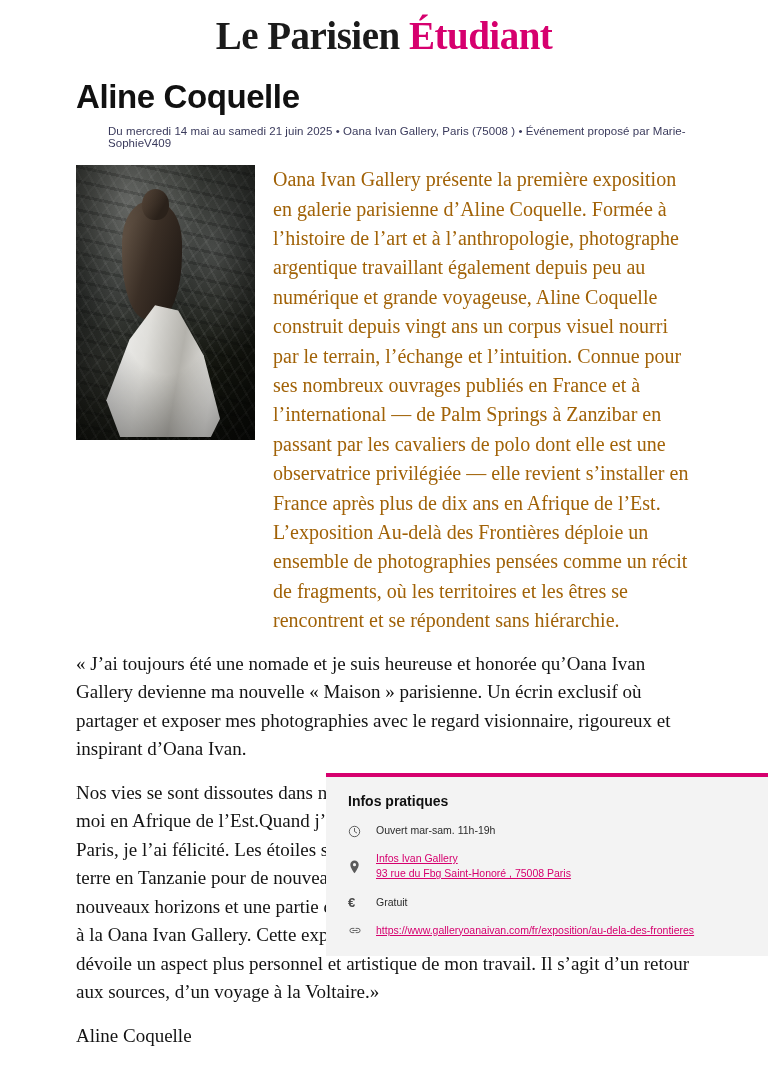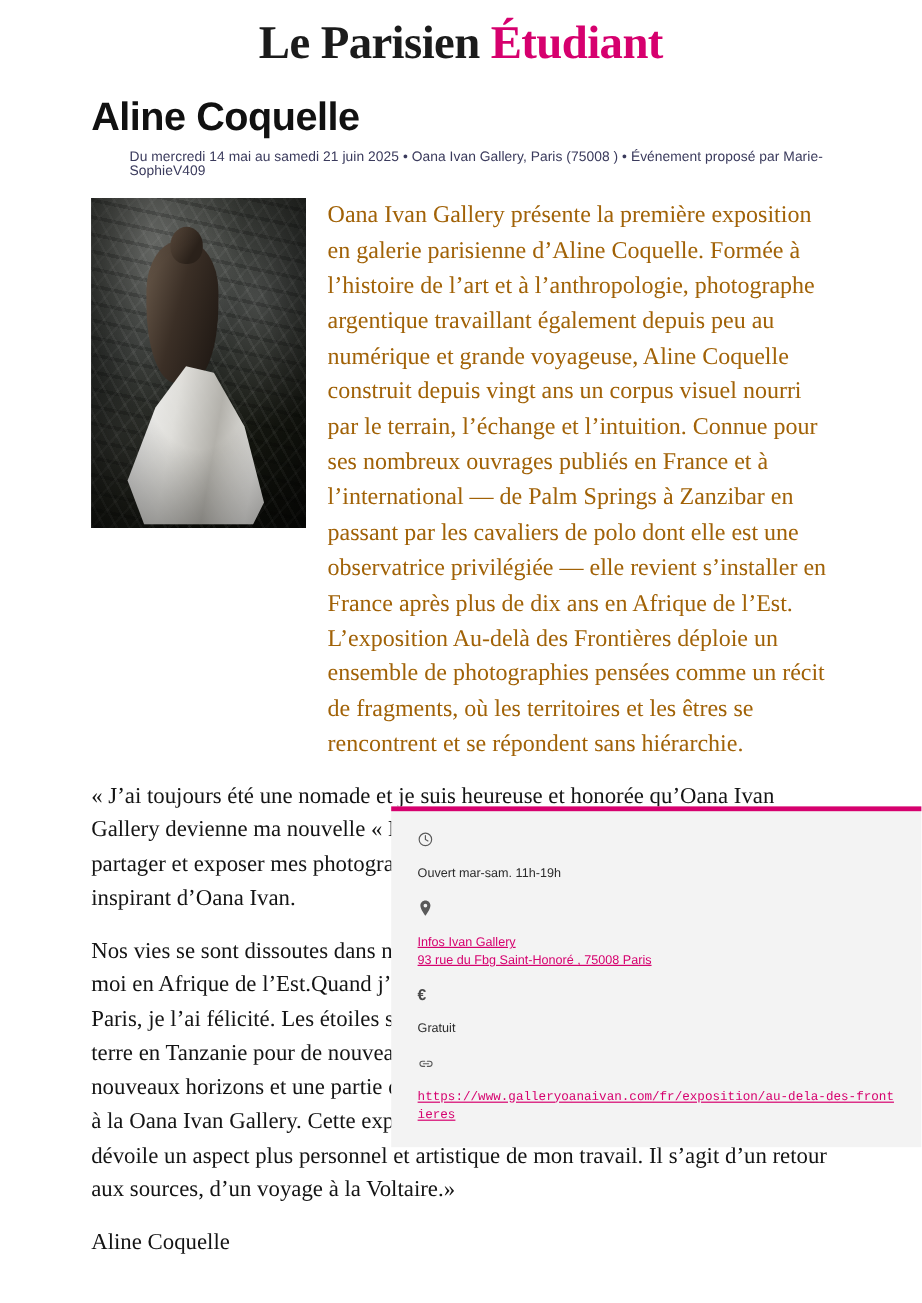--- a/index.html
+++ b/index.html
@@ -167,27 +167,26 @@
     font-family: "Liberation Sans", sans-serif;
   }
   .infos h2 {
     font-size: 14px;
     font-weight: bold;
     margin: 0 0 14px 0;
     color: #111111;
   }
   .info-row {
     display: flex;
-    align-items: flex-start;
+    align-items: center;
     margin-bottom: 13px;
     font-size: 10.5px;
     color: #2b2b2b;
-    flex-direction: column;
-  }
-  .info-row:last-child { margin-bottom: 0; font-family: Liberation Mono, monospace; }
+  }
+  .info-row:last-child { margin-bottom: 0; }
   .info-icon {
     flex: 0 0 28px;
     width: 28px;
     color: #5a5a5a;
     display: flex;
     align-items: flex-start;
     justify-content: flex-start;
     padding-top: 1px;
   }
   .info-icon svg { display: block; }
@@ -232,20 +231,21 @@
 
     <div class="body-text">
       <p>« J’ai toujours été une nomade et je suis heureuse et honorée qu’Oana Ivan Gallery devienne ma nouvelle « Maison » parisienne. Un écrin exclusif où partager et exposer mes photographies avec le regard visionnaire, rigoureux et inspirant d’Oana Ivan.</p>
       <p>Nos vies se sont dissoutes dans nos voyages respectifs. Oana aux Etats-Unis et moi en Afrique de l’Est.Quand j’ai appris qu’elle ouvrait une galerie d’art à Paris, je l’ai félicité. Les étoiles se sont alignées. Je viens de quitter mon pied à terre en Tanzanie pour de nouveaux horizons, encore inconnus.Un de ces nouveaux horizons et une partie de mes racines seront à partir de maintenant ici à la Oana Ivan Gallery. Cette exposition, que nous avons pensé ensemble, dévoile un aspect plus personnel et artistique de mon travail. Il s’agit d’un retour aux sources, d’un voyage à la Voltaire.»</p>
       <p class="signature">Aline Coquelle</p>
     </div>
 
   </div>
 
   <div class="infos">
+    <h2>Infos pratiques</h2>
 
     <div class="info-row">
       <div class="info-icon">
         <svg width="13" height="13" viewBox="0 0 16 16" fill="none" stroke="#5a5a5a" stroke-width="1.2">
           <circle cx="8" cy="8" r="6.4"></circle>
           <path d="M8 4.2 V8 L10.6 9.6" stroke-linecap="round"></path>
         </svg>
       </div>
       <div class="info-body">Ouvert mar-sam. 11h-19h</div>
     </div>

